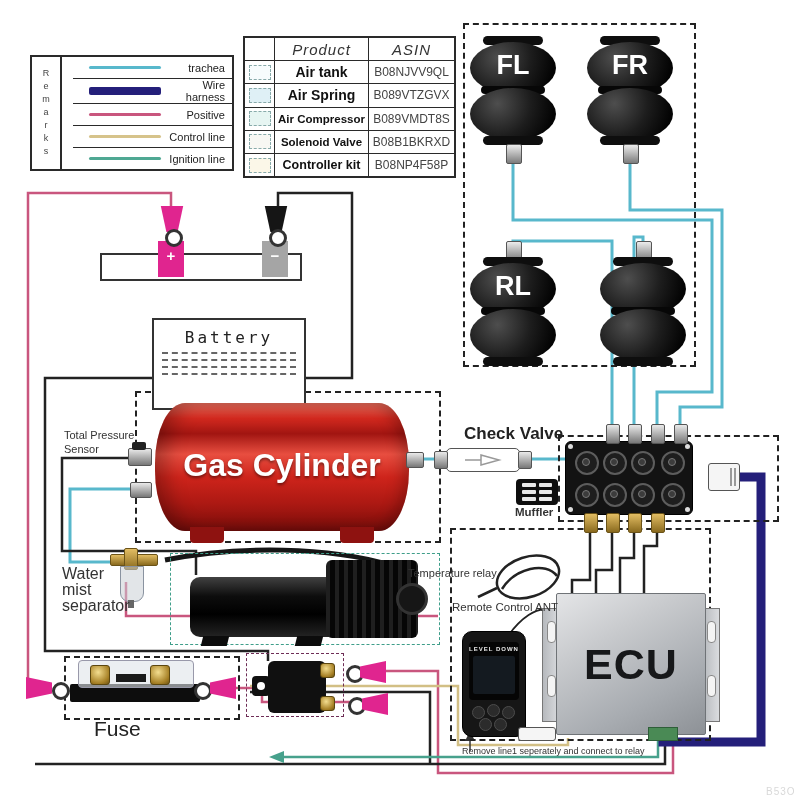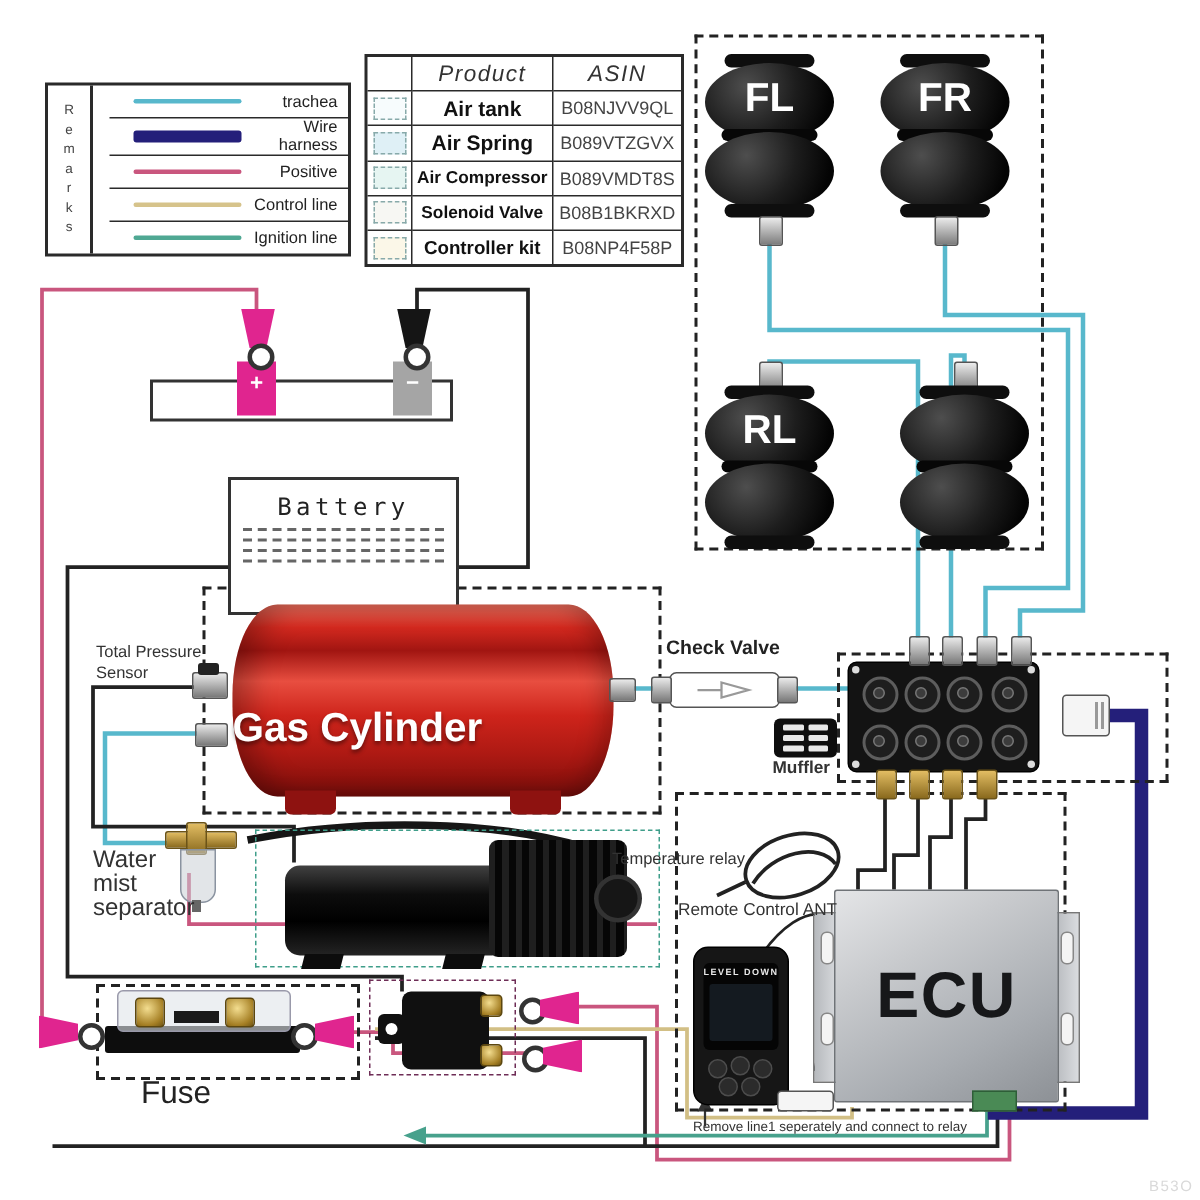--- a/index.html
+++ b/index.html
@@ -55,22 +55,22 @@
             font-size:16px;letter-spacing:3px;color:#222;}
   .bat-line{margin:5px 8px 0 8px;border-top:2px dashed #666;}
   .term{position:absolute;width:26px;height:36px;color:#fff;text-align:center;font-size:15px;font-weight:bold;line-height:30px;}
   .clamp{position:absolute;width:28px;height:26px;clip-path:polygon(10% 0,90% 0,70% 100%,30% 100%);}
   .ring{position:absolute;width:12px;height:12px;border:3px solid #333;border-radius:50%;background:#fff;}
 
   
   .tank{left:155px;top:403px;width:254px;height:128px;border-radius:30px/60px;
         background:linear-gradient(180deg,#f2705e 0%,#d3291f 12%,#a11511 24%,#e84e40 40%,#ce241b 58%,#ad1913 78%,#7c0e0b 100%);
         box-shadow:inset 12px 0 18px rgba(0,0,0,.25), inset -8px 0 14px rgba(0,0,0,.2);}
-  .tank-label{position:absolute;left:0;top:44px;width:100%;color:#fff;
-              font-size:27px;font-weight:bold;text-shadow:0 2px 3px rgba(0,0,0,.45);margin-top:23px;}
+  .tank-label{position:absolute;left:0;top:44px;width:100%;text-align:center;color:#fff;
+              font-size:32px;font-weight:bold;text-shadow:0 2px 3px rgba(0,0,0,.45);}
   .tank-foot{position:absolute;width:34px;height:16px;background:#8e1210;border-radius:0 0 4px 4px;}
   .fit-sil{position:absolute;background:linear-gradient(180deg,#eaeaea,#777);border:1px solid #555;border-radius:2px;}
   .fit-gold{position:absolute;background:linear-gradient(180deg,#e2bd63,#8a6a1e);border:1px solid #6b5317;border-radius:2px;}
 
   
   .cvalve{left:446px;top:448px;width:72px;height:22px;background:#fff;border:1.5px solid #555;border-radius:5px;
           display:flex;align-items:center;justify-content:center;}
   .muffler{left:516px;top:479px;width:42px;height:26px;background:#0e0e0e;border-radius:4px;
            display:grid;grid-template-columns:1fr 1fr;gap:3px;padding:4px 6px;box-sizing:border-box;}
   .muf-slot{background:#e8e8e8;border-radius:1px;}
@@ -289,21 +289,21 @@
     <div class="tank-label">Gas Cylinder</div>
   </div>
   <div class="cmp tank-foot" style="left:190px;top:527px;"></div>
   <div class="cmp tank-foot" style="left:340px;top:527px;"></div>
   <div class="cmp fit-sil" style="left:128px;top:448px;width:22px;height:16px;"></div>
   <div class="cmp" style="left:132px;top:442px;width:14px;height:8px;background:#222;border-radius:2px;"></div>
   <div class="cmp fit-sil" style="left:130px;top:482px;width:20px;height:14px;"></div>
   <div class="cmp fit-sil" style="left:406px;top:452px;width:16px;height:14px;"></div>
   <div class="lbl small-lbl" style="left:64px;top:428px;width:86px;white-space:normal;line-height:14px;">Total Pressure Sensor</div>
 
-  <div class="lbl" style="left:444px;top:424px;font-size:13px;font-weight:bold;color:#222;">Check Valve</div>
+  <div class="lbl" style="left:464px;top:424px;font-size:17px;font-weight:bold;color:#222;">Check Valve</div>
   <div class="cmp cvalve">
     <svg width="44" height="14" viewBox="0 0 44 14">
       <path d="M4,7 H20 M20,2 L38,7 L20,12 Z" fill="none" stroke="#999" stroke-width="1.5"></path>
     </svg>
   </div>
   <div class="cmp fit-sil" style="left:434px;top:451px;width:12px;height:16px;"></div>
   <div class="cmp fit-sil" style="left:518px;top:451px;width:12px;height:16px;"></div>
   <div class="cmp muffler">
     <span class="muf-slot"></span>
       <span class="muf-slot"></span>

